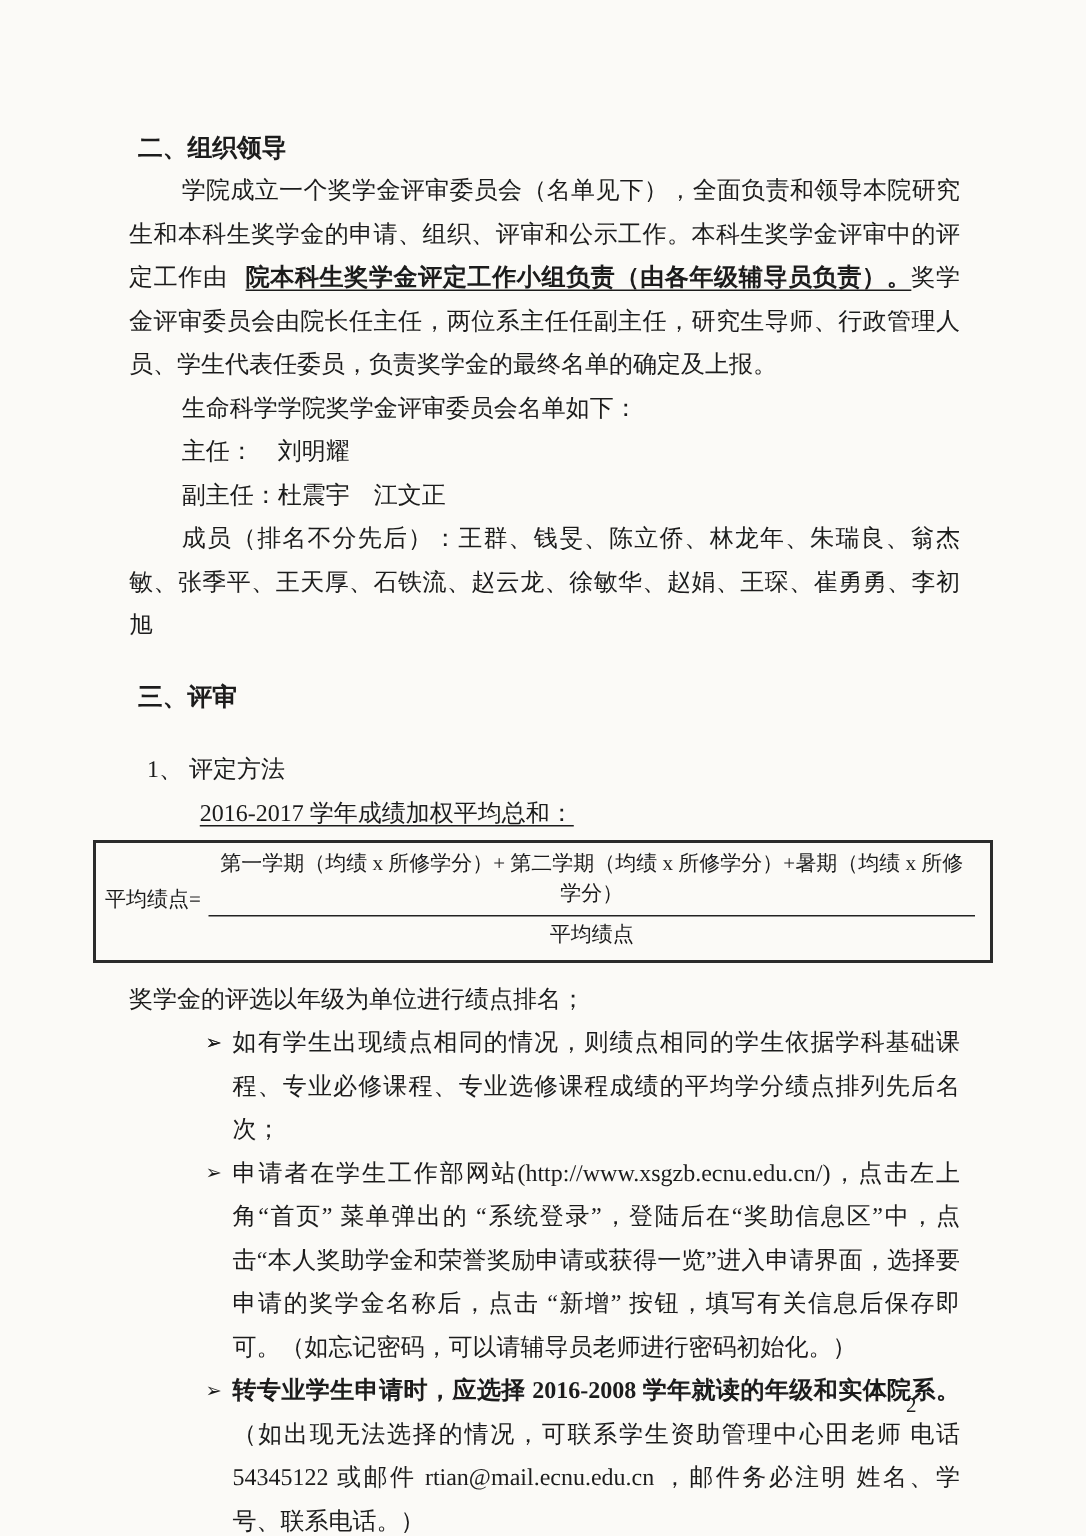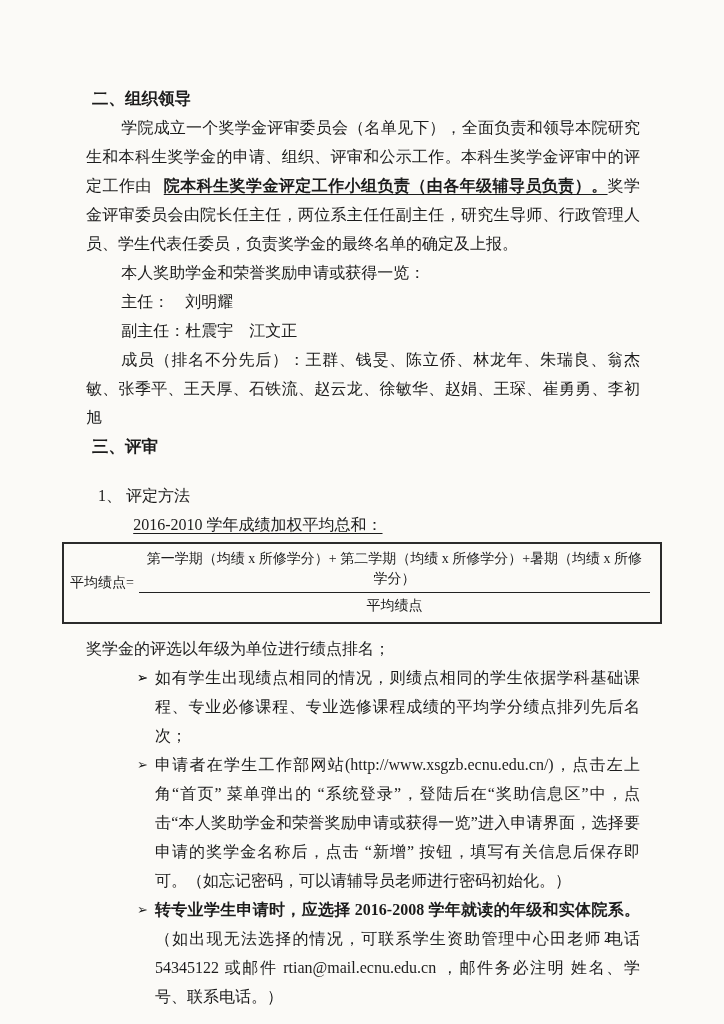--- a/index.html
+++ b/index.html
@@ -14,21 +14,21 @@
   .content{
     position:absolute;left:86px;top:84px;width:554px;
     font-size:16px;line-height:29px;
     text-align:justify;text-justify:inter-character;
   }
   p{margin:0;}
   .h-sec{font-weight:bold;margin-left:6px;font-size:16.5px;}
   .indent{text-indent:2.2em;}
   .b{font-weight:bold;}
   .u{text-decoration:underline;text-underline-offset:3px;padding-left:12px;}
-  .review-heading{}
+  .review-heading{margin-top:18px;}
   .method-label{margin-left:12px;margin-top:20px;}
   .gpa-line{text-indent:2.2em;}
   .formula-box{
     box-sizing:border-box;
     width:600px;margin:3px 0 10px -24px;
     border:2px solid #2b2b2b;
     min-height:62px;
     display:flex;align-items:center;
     padding:5px 10px 6px 6px;
     font-size:14px;line-height:20px;
@@ -53,33 +53,33 @@
 </head>
 <body>
 
 <div class="page">
   <div class="content">
 
     <p class="h-sec">二、组织领导</p>
 
     <p class="indent"><span>学院成立一个奖学金评审委员会（名单见下），全面负责和领导本院研究生和本科生奖学金的申请、组织、评审和公示工作。本科生奖学金评审中的评定工作由</span><span class="b u">院本科生奖学金评定工作小组负责（由各年级辅导员负责）。</span><span>奖学金评审委员会由院长任主任，两位系主任任副主任，研究生导师、行政管理人员、学生代表任委员，负责奖学金的最终名单的确定及上报。</span></p>
 
-    <p class="indent">本人奖助学金和荣誉奖励申请或获得一览：</p>
+    <p class="indent">生命科学学院奖学金评审委员会名单如下：</p>
 
     <p class="indent">主任：　刘明耀</p>
 
     <p class="indent">副主任：杜震宇　江文正</p>
 
     <p class="indent">成员（排名不分先后）：王群、钱旻、陈立侨、林龙年、朱瑞良、翁杰敏、张季平、王天厚、石铁流、赵云龙、徐敏华、赵娟、王琛、崔勇勇、李初旭</p>
 
     <p class="h-sec review-heading">三、评审</p>
 
     <p class="method-label">1、 评定方法</p>
 
-    <p class="gpa-line"><span class="u">2016-2010 学年成绩加权平均总和：</span></p>
+    <p class="gpa-line"><span class="u">2016-2017 学年成绩加权平均总和：</span></p>
 
     <div class="formula-box">
       <span class="formula-lhs">平均绩点=</span>
       <span class="fraction">
         <span class="numer">第一学期（均绩 x 所修学分）+ 第二学期（均绩 x 所修学分）+暑期（均绩 x 所修学分）</span>
         <span class="denom">平均绩点</span>
       </span>
     </div>
 
     <p class="ranking-line">奖学金的评选以年级为单位进行绩点排名；</p>

